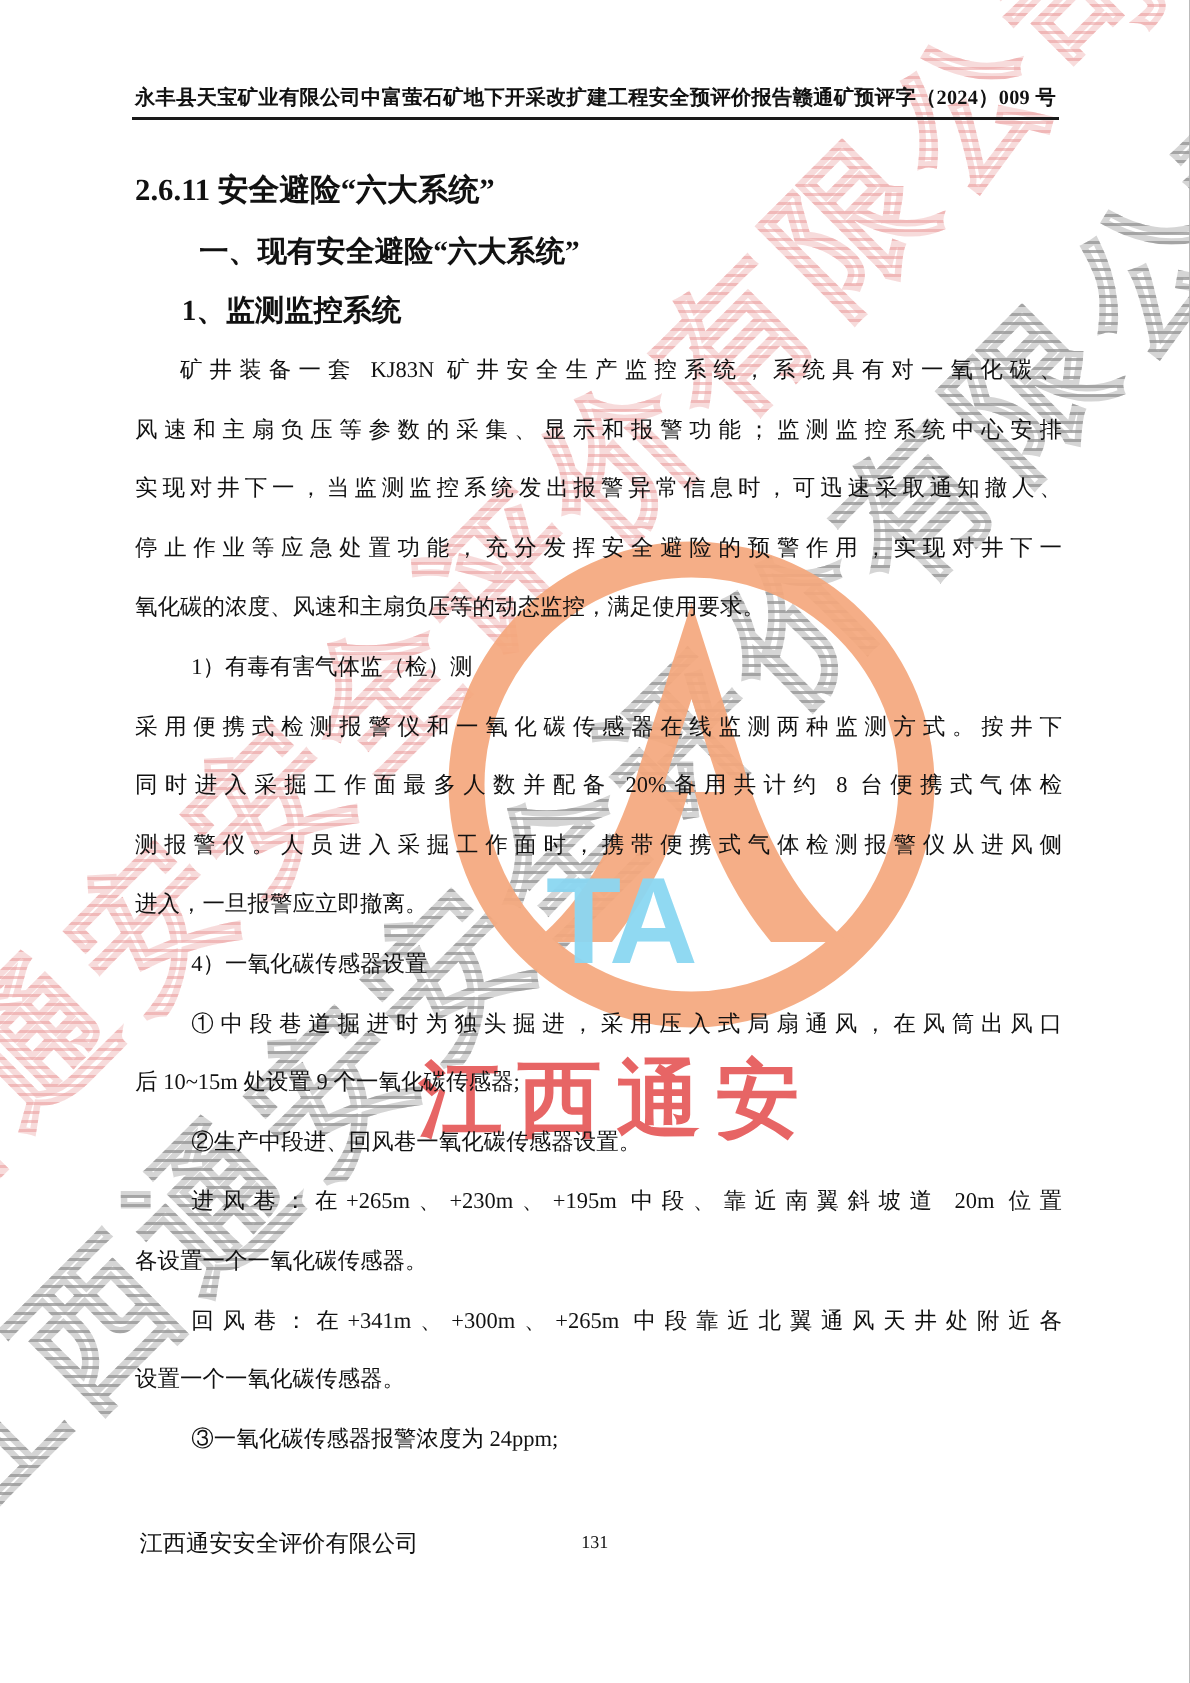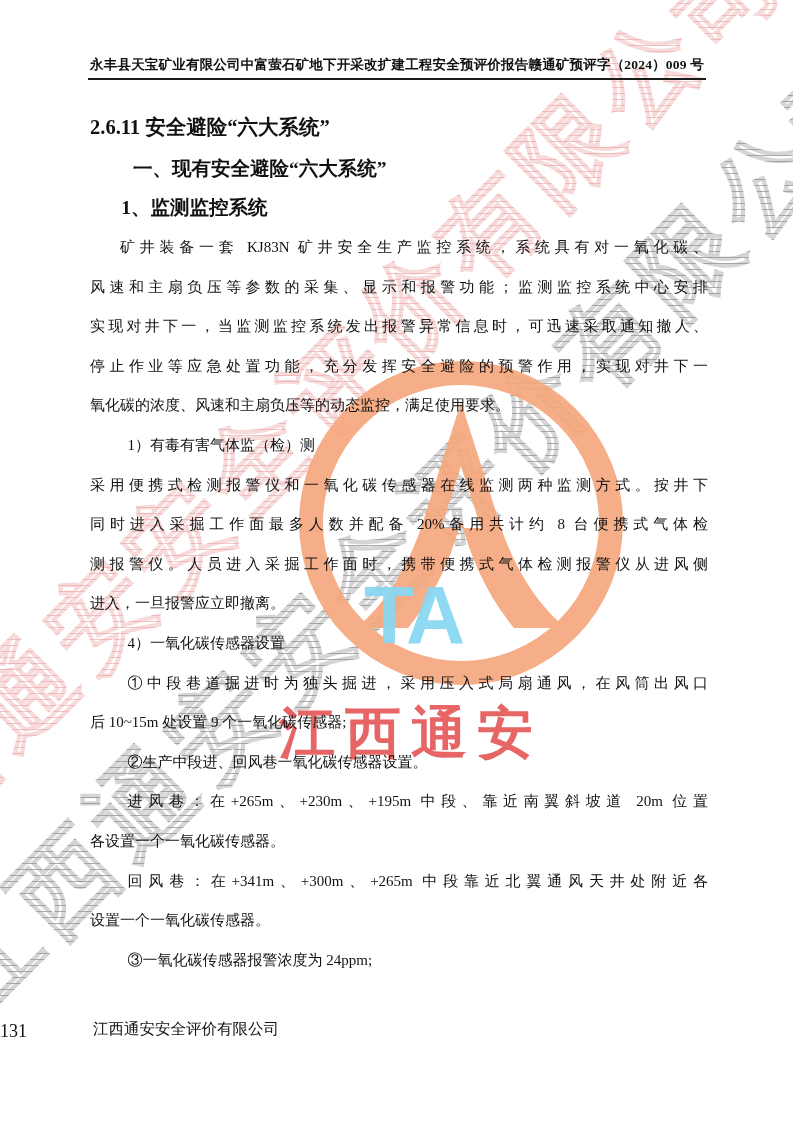--- a/index.html
+++ b/index.html
@@ -19,21 +19,21 @@
   .content{position:absolute;left:90px;top:106px;width:618px;z-index:2;}
   .ln{height:39.6px;line-height:39.6px;font-size:15px;white-space:nowrap;overflow:visible;}
   .jl{text-align:justify;text-align-last:justify;white-space:normal;}
   .i2{text-indent:2em;}
   .i25{text-indent:2.5em;}
   .t-h1{font-size:20.5px;font-weight:700;height:43px;line-height:43px;}
   .t-h2{font-size:19.5px;font-weight:700;text-indent:2.2em;height:39px;line-height:39px;}
   .t-h3{font-size:19.5px;font-weight:700;text-indent:1.6em;height:40px;line-height:40px;}
   
   .footer-company{position:absolute;left:93px;top:1019px;font-size:15.5px;z-index:3;}
-  .footer-page{position:absolute;left:0;top:1021px;width:100%;text-align:left;font-size:18px;z-index:3;}
+  .footer-page{position:absolute;left:0;top:1021px;width:100%;text-align:center;font-size:12px;z-index:3;}
   
   .wm{position:absolute;z-index:0;pointer-events:none;}
   .wm-diag{
     left:420px;top:530px;transform:translate(-50%,-50%) rotate(-45deg);
     font-size:100px;font-weight:700;letter-spacing:10px;white-space:nowrap;
     font-family:"Liberation Sans","DejaVu Sans",sans-serif;
     color:transparent;
     -webkit-text-stroke:1.2px rgba(150,150,150,.40);
     background:repeating-linear-gradient(45deg, rgba(130,130,130,.65) 0 1.6px, rgba(255,255,255,0) 1.6px 6px);
     -webkit-background-clip:text;background-clip:text;

